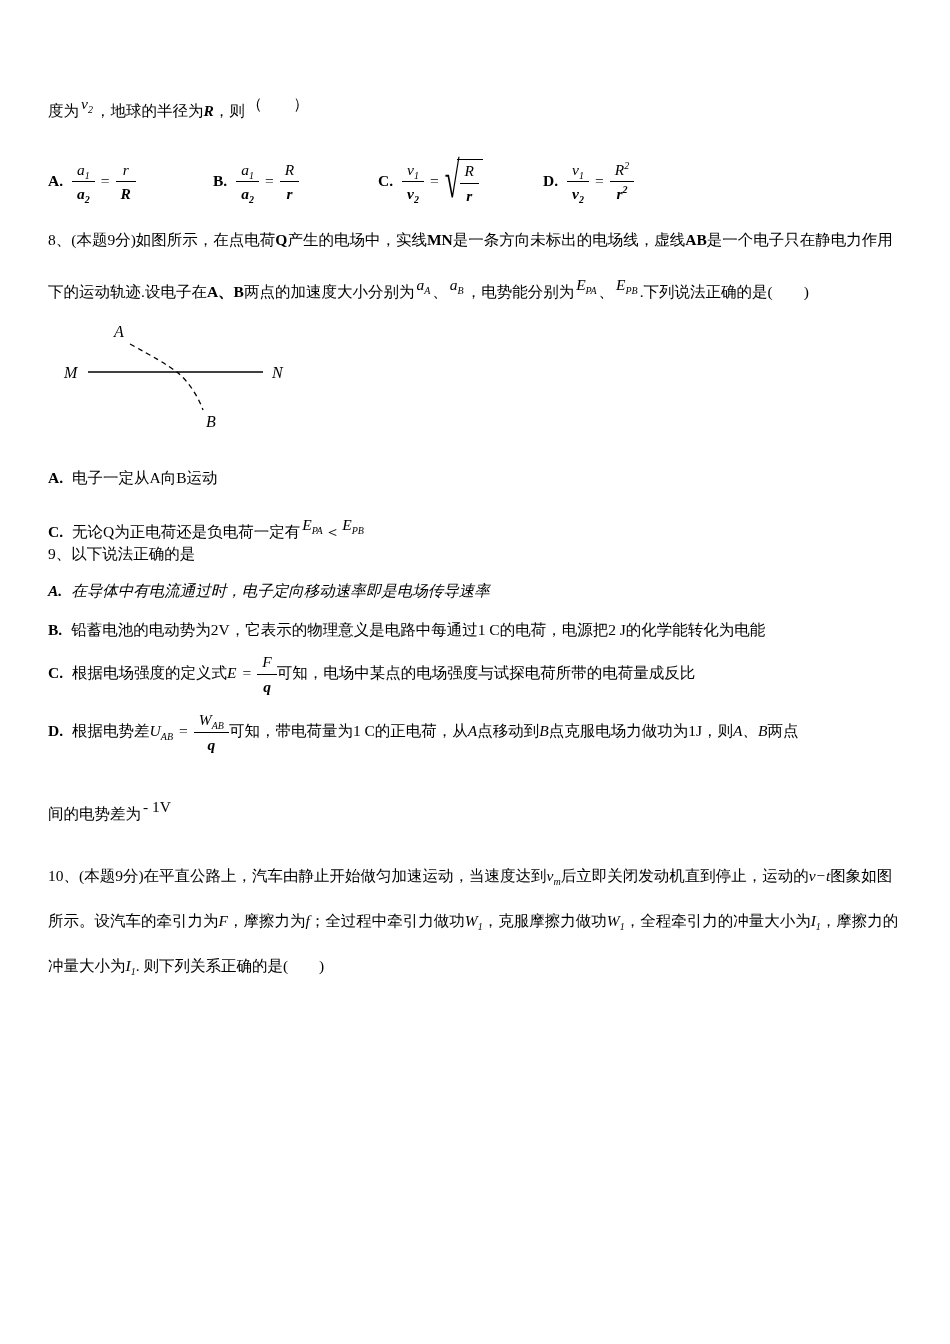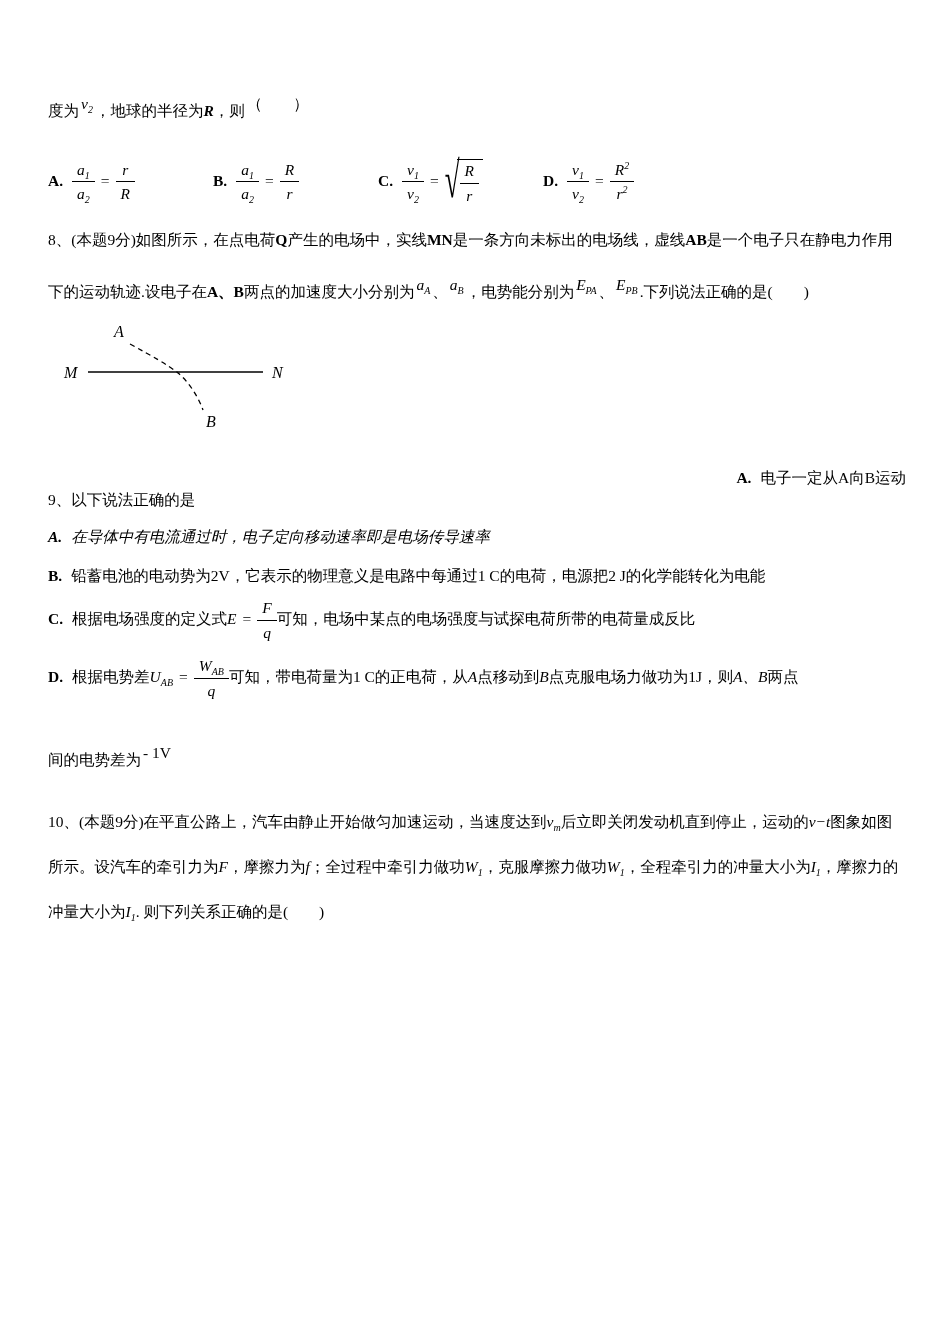--- a/index.html
+++ b/index.html
@@ -13,33 +13,33 @@
   .raised{position:relative;top:-7px;margin:0 2px;display:inline-block;}
   .intro{line-height:24px;}
 
   .q7-row{display:flex;align-items:center;margin-top:36px;}
   .q7-opt{width:165px;display:flex;align-items:center;}
   .lbl{font-weight:bold;margin-right:9px;}
   .eq{margin:0 6px;}
 
   .frac{display:inline-block;text-align:center;vertical-align:middle;line-height:1.0;font-style:italic;}
   .fn{display:block;border-bottom:1px solid #000;padding:1px 5px 4px;font-style:italic;}
-  .fd{display:block;padding:4px 5px 1px;}
+  .fd{display:block;padding:4px 5px 1px;font-weight:bold;}
 
   .sqrt{display:inline-flex;align-items:center;vertical-align:middle;}
   .rad{display:inline-block;font-style:normal;font-size:27px;line-height:1;
        transform:scaleY(1.9);transform-origin:50% 52%;margin-right:-3px;}
   .radbody{display:inline-block;border-top:1.5px solid #000;padding:2px 4px 0 3px;}
 
   .q8stem{margin-top:10px;line-height:52px;}
   .diagram-wrap{margin-top:2px;margin-left:12px;}
   .svgvar{font-style:italic;font-size:16px;font-family:"Liberation Serif","DejaVu Serif",serif;}
 
   .opt{line-height:22px;}
-  .q8optA{margin-top:16px;text-align:right;}
+  .q8optA{margin-top:16px;}
   .q8optB{margin-top:26px;}
   .q8optC{margin-top:32px;}
   .q8optD{margin-top:28px;}
   .q9h{}
   .q9optA{margin-top:15px;font-style:italic;}
   .q9optB{margin-top:17px;}
   .q9optC{margin-top:12px;}
   .q9optD{margin-top:16px;}
   .q9cont{margin-top:50px;}
   .q10stem{margin-top:28px;line-height:45px;}
@@ -120,20 +120,21 @@
       <text x="212" y="58" class="svgvar">N</text>
       <text x="146" y="107" class="svgvar">B</text>
       <line x1="28" y1="52" x2="203" y2="52" stroke="#000" stroke-width="1.3"></line>
       <path d="M 70 24 C 92 36 108 45 118 53 C 128 61 138 76 143 90" fill="none" stroke="#000" stroke-width="1.3" stroke-dasharray="5,4"></path>
     </svg>
   </div>
 
   <p class="opt q8optA"><span class="lbl">A.</span><span>电子一定从A向B运动</span></p>
 
 
+  <p class="opt q8optC"><span class="lbl">C.</span><span>无论Q为正电荷还是负电荷一定有</span><span class="var raised"><span>E</span><sub>PA</sub></span><span>＜</span><span class="var raised"><span>E</span><sub>PB</sub></span></p>
 
 
   <p class="opt q9h"><span>9、以下说法正确的是</span></p>
 
   <p class="opt q9optA"><span class="lbl">A.</span><span>在导体中有电流通过时，电子定向移动速率即是电场传导速率</span></p>
 
   <p class="opt q9optB"><span class="lbl">B.</span><span>铅蓄电池的电动势为2V，它表示的物理意义是电路中每通过1 C的电荷，电源把2 J的化学能转化为电能</span></p>
 
   <p class="opt q9optC"><span class="lbl">C.</span><span>根据电场强度的定义式</span><span class="var">E</span><span class="eq">=</span><span class="frac"><span class="fn">F</span><span class="fd">q</span></span><span>可知，电场中某点的电场强度与试探电荷所带的电荷量成反比</span></p>
 

